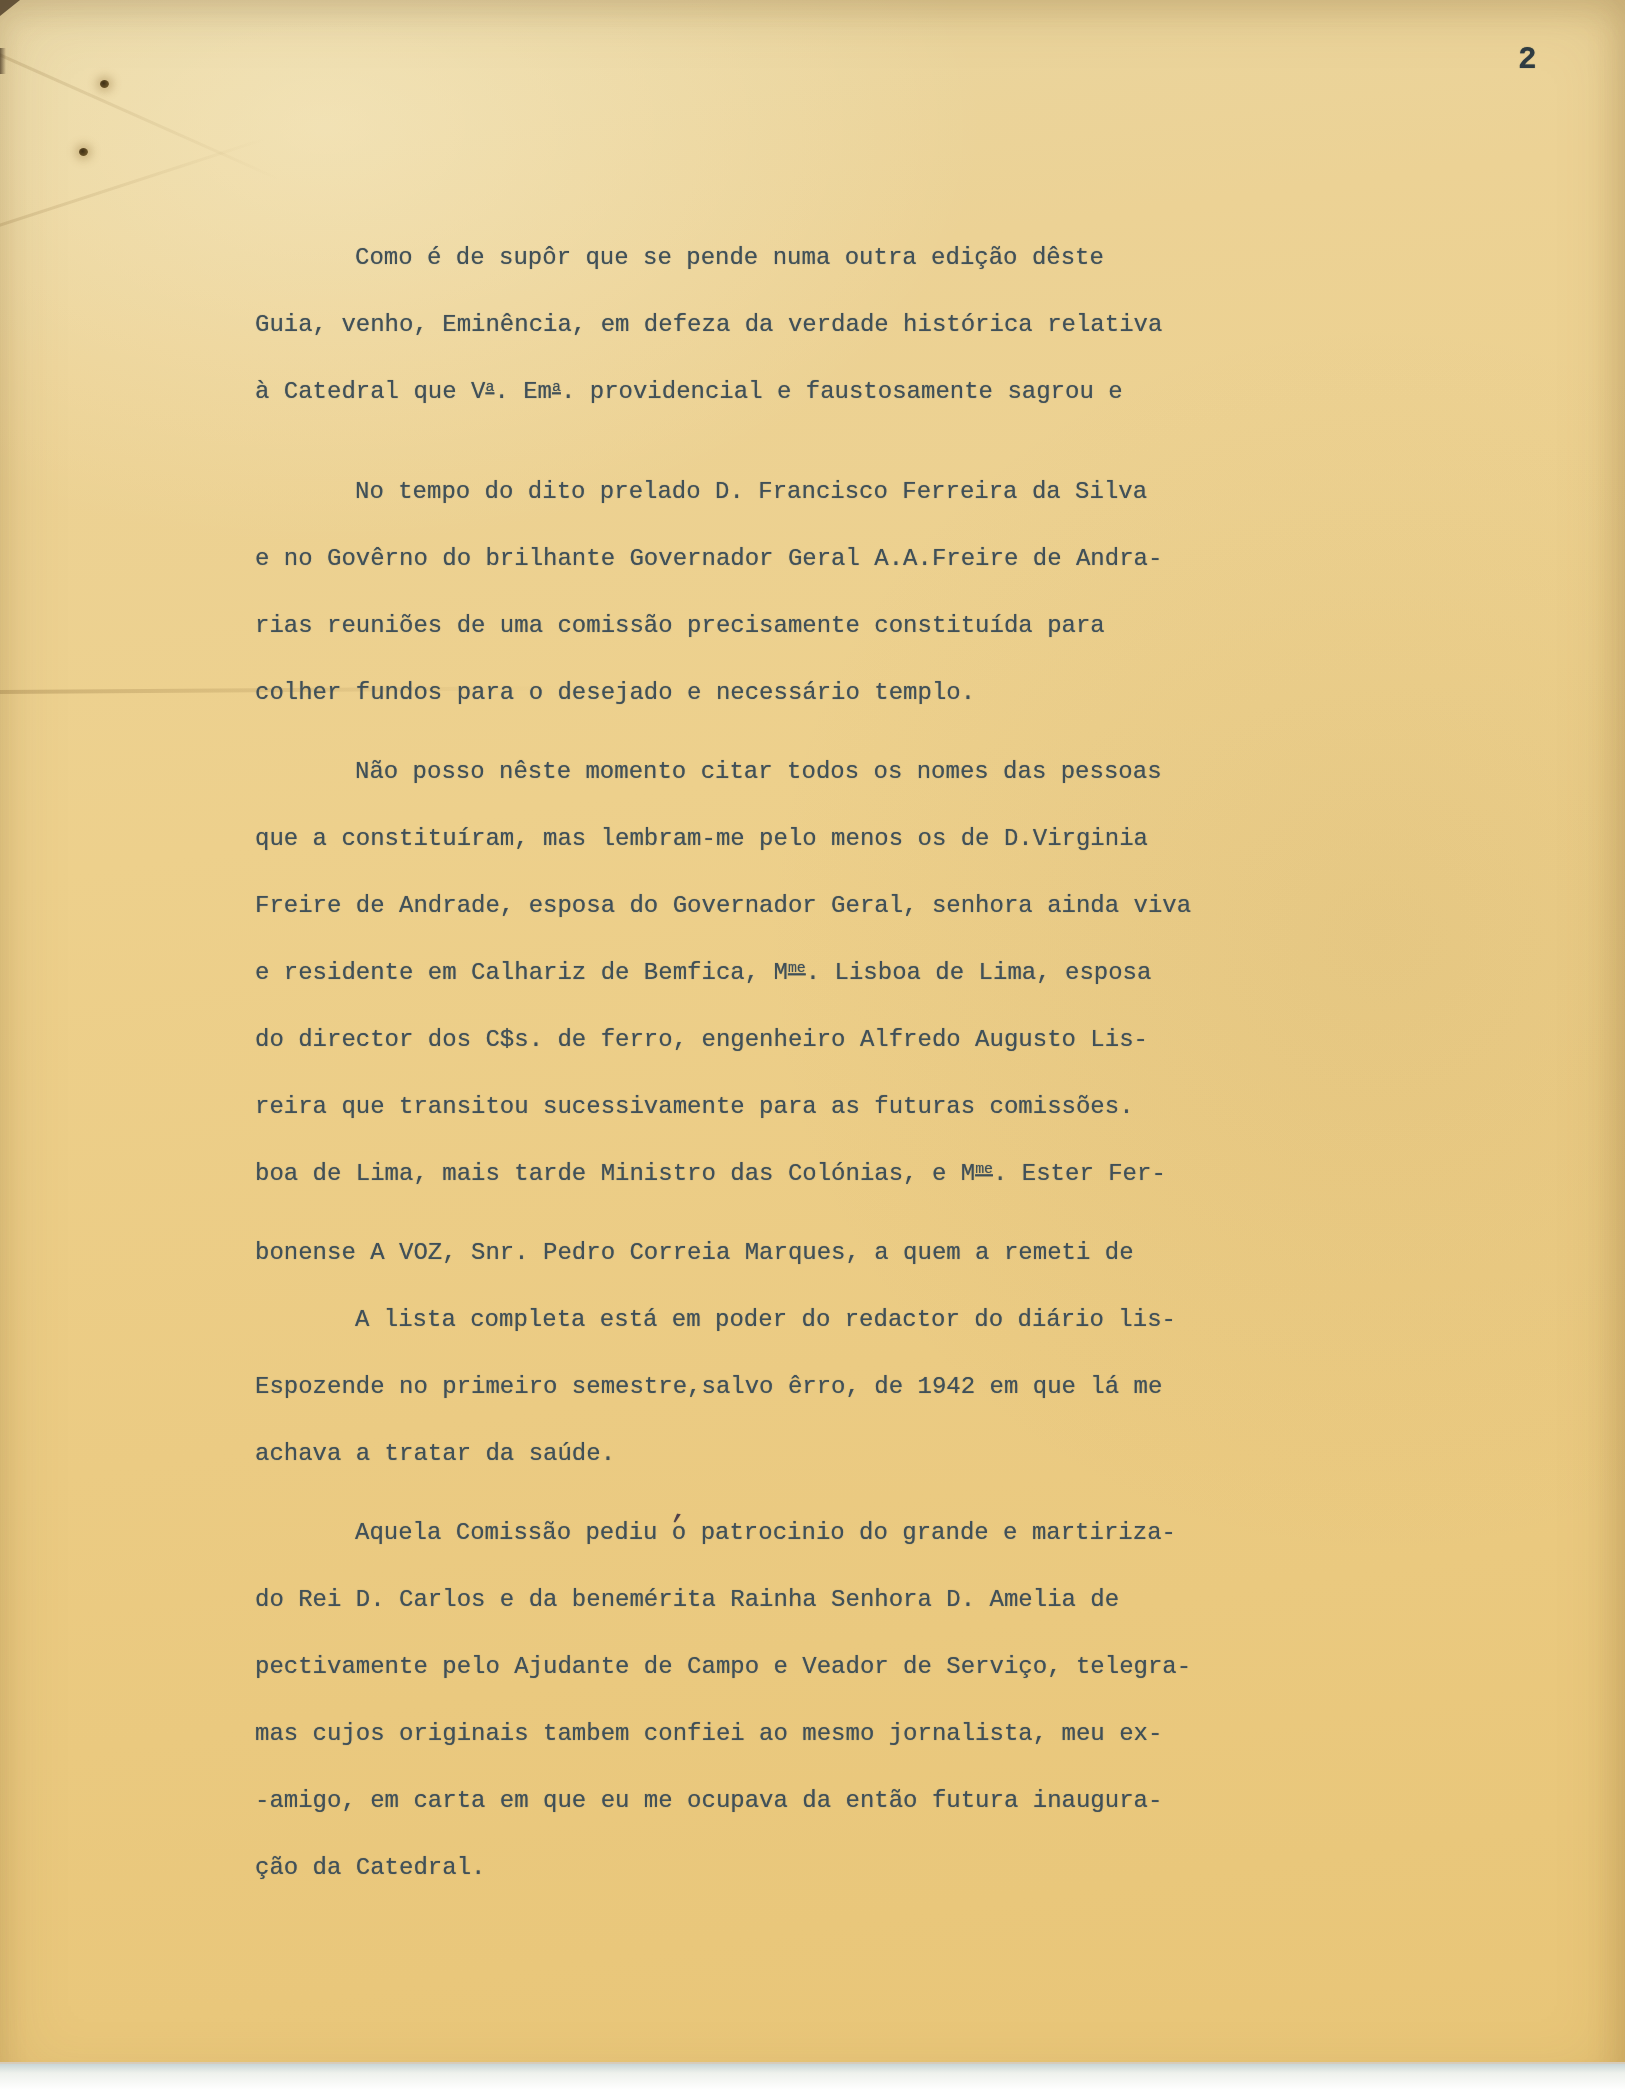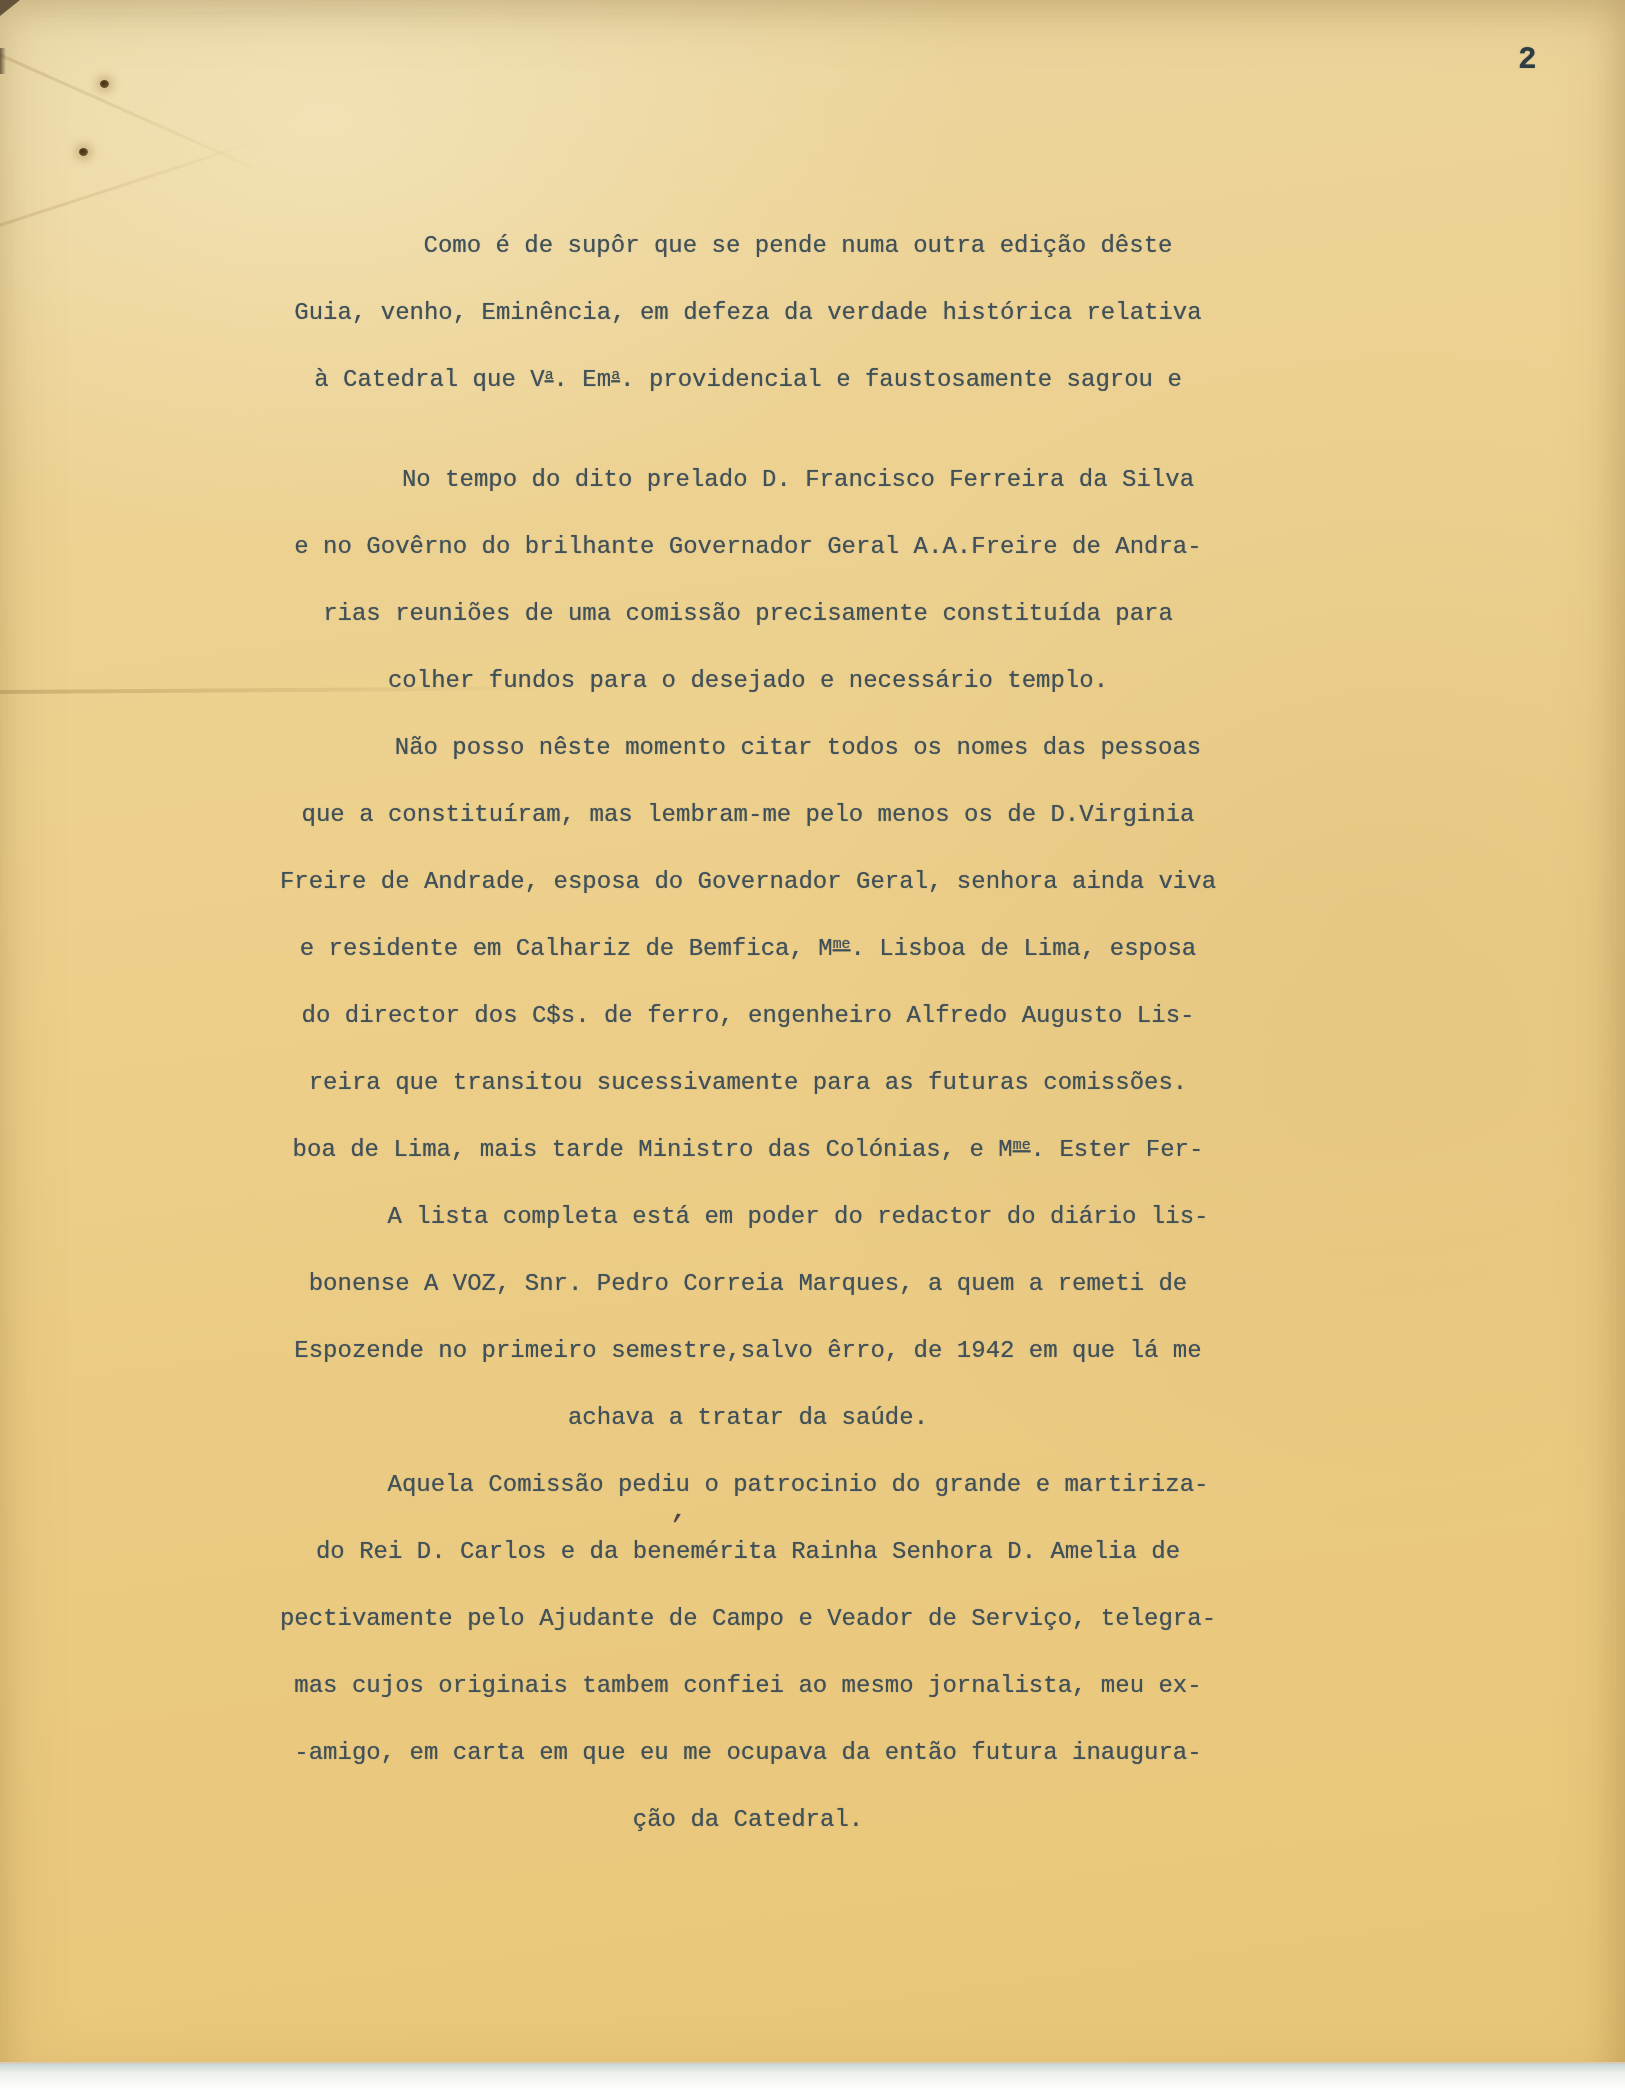--- a/index.html
+++ b/index.html
@@ -61,21 +61,21 @@
   .page-number{
     position:absolute;left:1518px;top:42px;
     font-size:31px;font-weight:bold;color:#2f3c42;
     text-shadow:0 0 1px rgba(47,60,66,0.7);
   }
   .doc-body{
     position:absolute;left:243px;top:212px;width:1010px;
     font-size:24px;line-height:67px;color:#405058;
     text-shadow:0 0 1px rgba(64,80,88,0.65);
   }
-  .para{margin:0;text-align:center;}
+  .para{margin:12px;}
   .para.space-before{margin-top:33px;}
   .line{white-space:nowrap;height:67px;}
   .line.indent{text-indent:100px;}
   .seg-underline{
     text-decoration-thickness:2px;
     text-underline-offset:6px;
   }
   .seg-sup{
     display:inline-block;
     font-size:0.62em;
@@ -119,22 +119,22 @@
         <div class="para">
           <div class="line indent"><span>Não posso nêste momento citar todos os nomes das pessoas</span></div>
           <div class="line"><span>que a constituíram, mas lembram-me pelo menos os de D.Virginia</span></div>
           <div class="line"><span>Freire de Andrade, esposa do Governador Geral, senhora ainda viva</span></div>
           <div class="line"><span>e residente em Calhariz de Bemfica, M</span><span class="seg-sup">me</span><span>. Lisboa de Lima, esposa</span></div>
           <div class="line"><span>do director dos C$s. de ferro, engenheiro Alfredo Augusto Lis-</span></div>
           <div class="line"><span>reira que transitou sucessivamente para as futuras comissões.</span></div>
           <div class="line"><span>boa de Lima, mais tarde Ministro das Colónias, e M</span><span class="seg-sup">me</span><span>. Ester Fer-</span></div>
         </div>
         <div class="para">
+          <div class="line"><span>bonense A VOZ, Snr. Pedro Correia Marques, a quem a remeti de</span></div>
           <div class="line indent"><span>A lista completa está em poder do redactor do diário lis-</span></div>
-          <div class="line"><span>bonense A VOZ, Snr. Pedro Correia Marques, a quem a remeti de</span></div>
           <div class="line"><span>Espozende no primeiro semestre,salvo êrro, de 1942 em que lá me</span></div>
           <div class="line"><span>achava a tratar da saúde.</span></div>
         </div>
         <div class="para">
           <div class="line indent"><span>Aquela Comissão pediu o patrocinio do grande e martiriza-</span></div>
           <div class="line"><span>do Rei D. Carlos e da benemérita Rainha Senhora D. Amelia de</span></div>
           <div class="line"><span>pectivamente pelo Ajudante de Campo e Veador de Serviço, telegra-</span></div>
           <div class="line"><span>mas cujos originais tambem confiei ao mesmo jornalista, meu ex-</span></div>
           <div class="line"><span>-amigo, em carta em que eu me ocupava da então futura inaugura-</span></div>
           <div class="line"><span>ção da Catedral.</span></div>

